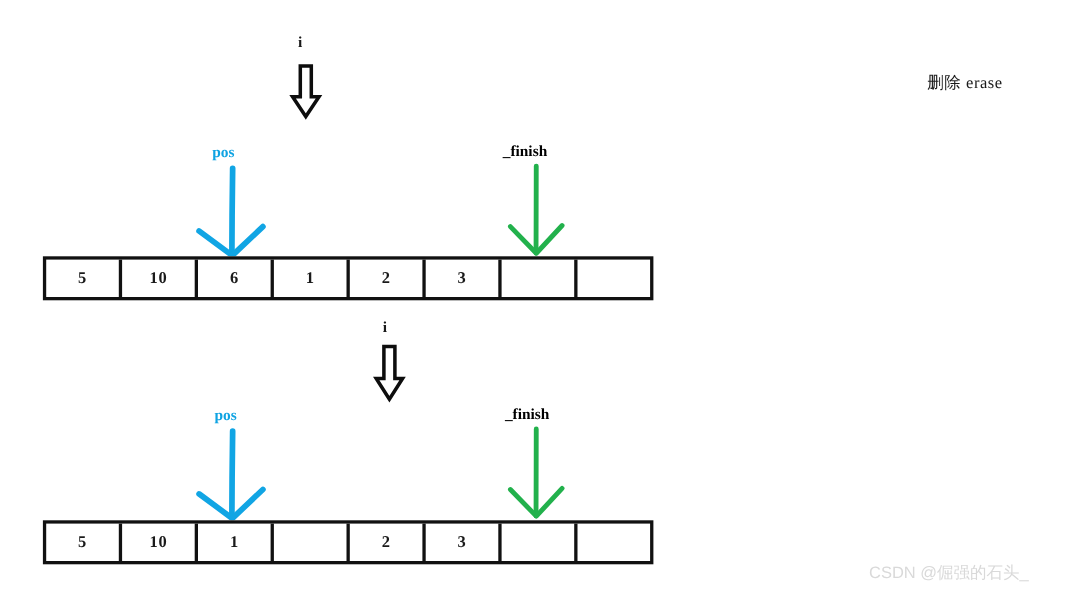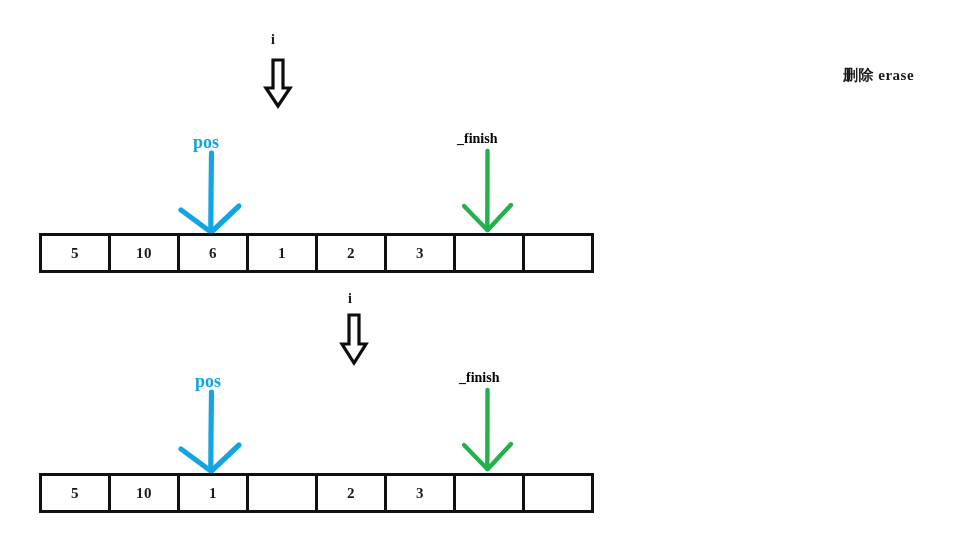--- a/index.html
+++ b/index.html
@@ -49,21 +49,21 @@
   .cell:last-child { border-right: none; }
 
   
   .label {
     position: absolute;
     font-family: "Liberation Serif", "DejaVu Serif", serif;
     font-weight: 700;
     white-space: nowrap;
     line-height: 1;
   }
-  .label-pos   { color: #0FA3E2; font-size: 18px; }
+  .label-pos   { color: #0FA3E2; font-size: 14px; }
   .label-fin   { color: #000000; font-size: 14px; }
   .label-i     { color: #1a1a1a; font-size: 14px; }
 
   .lbl-pos-1 { left: 193px; top: 133px; }
   .lbl-fin-1 { left: 457px; top: 132px; }
   .lbl-i-1   { left: 271px; top: 33px; }
 
   .lbl-pos-2 { left: 195px; top: 372px; }
   .lbl-fin-2 { left: 459px; top: 371px; }
   .lbl-i-2   { left: 348px; top: 292px; }
@@ -74,21 +74,21 @@
     overflow: visible;
   }
 
   
   .corner-note {
     position: absolute;
     left: 843px;
     top: 66px;
     font-family: "Liberation Serif", "DejaVu Serif", serif;
     font-size: 15px;
-    font-weight: 700;
+    font-weight: 400;
     color: #1a1a1a;
     letter-spacing: 0.5px;
     white-space: nowrap;
   }
   .watermark {
     position: absolute;
     left: 790px;
     top: 511px;
     font-family: "Liberation Sans", "DejaVu Sans", sans-serif;
     font-size: 15px;
@@ -156,14 +156,15 @@
     <div class="cell">10</div>
     <div class="cell">1</div>
     <div class="cell"></div>
     <div class="cell">2</div>
     <div class="cell">3</div>
     <div class="cell"></div>
     <div class="cell"></div>
   </div>
 
   <div class="corner-note">删除 erase</div>
+  <div class="watermark">CSDN @倔强的石头_</div>
 
 </div>
 
 </body></html>

